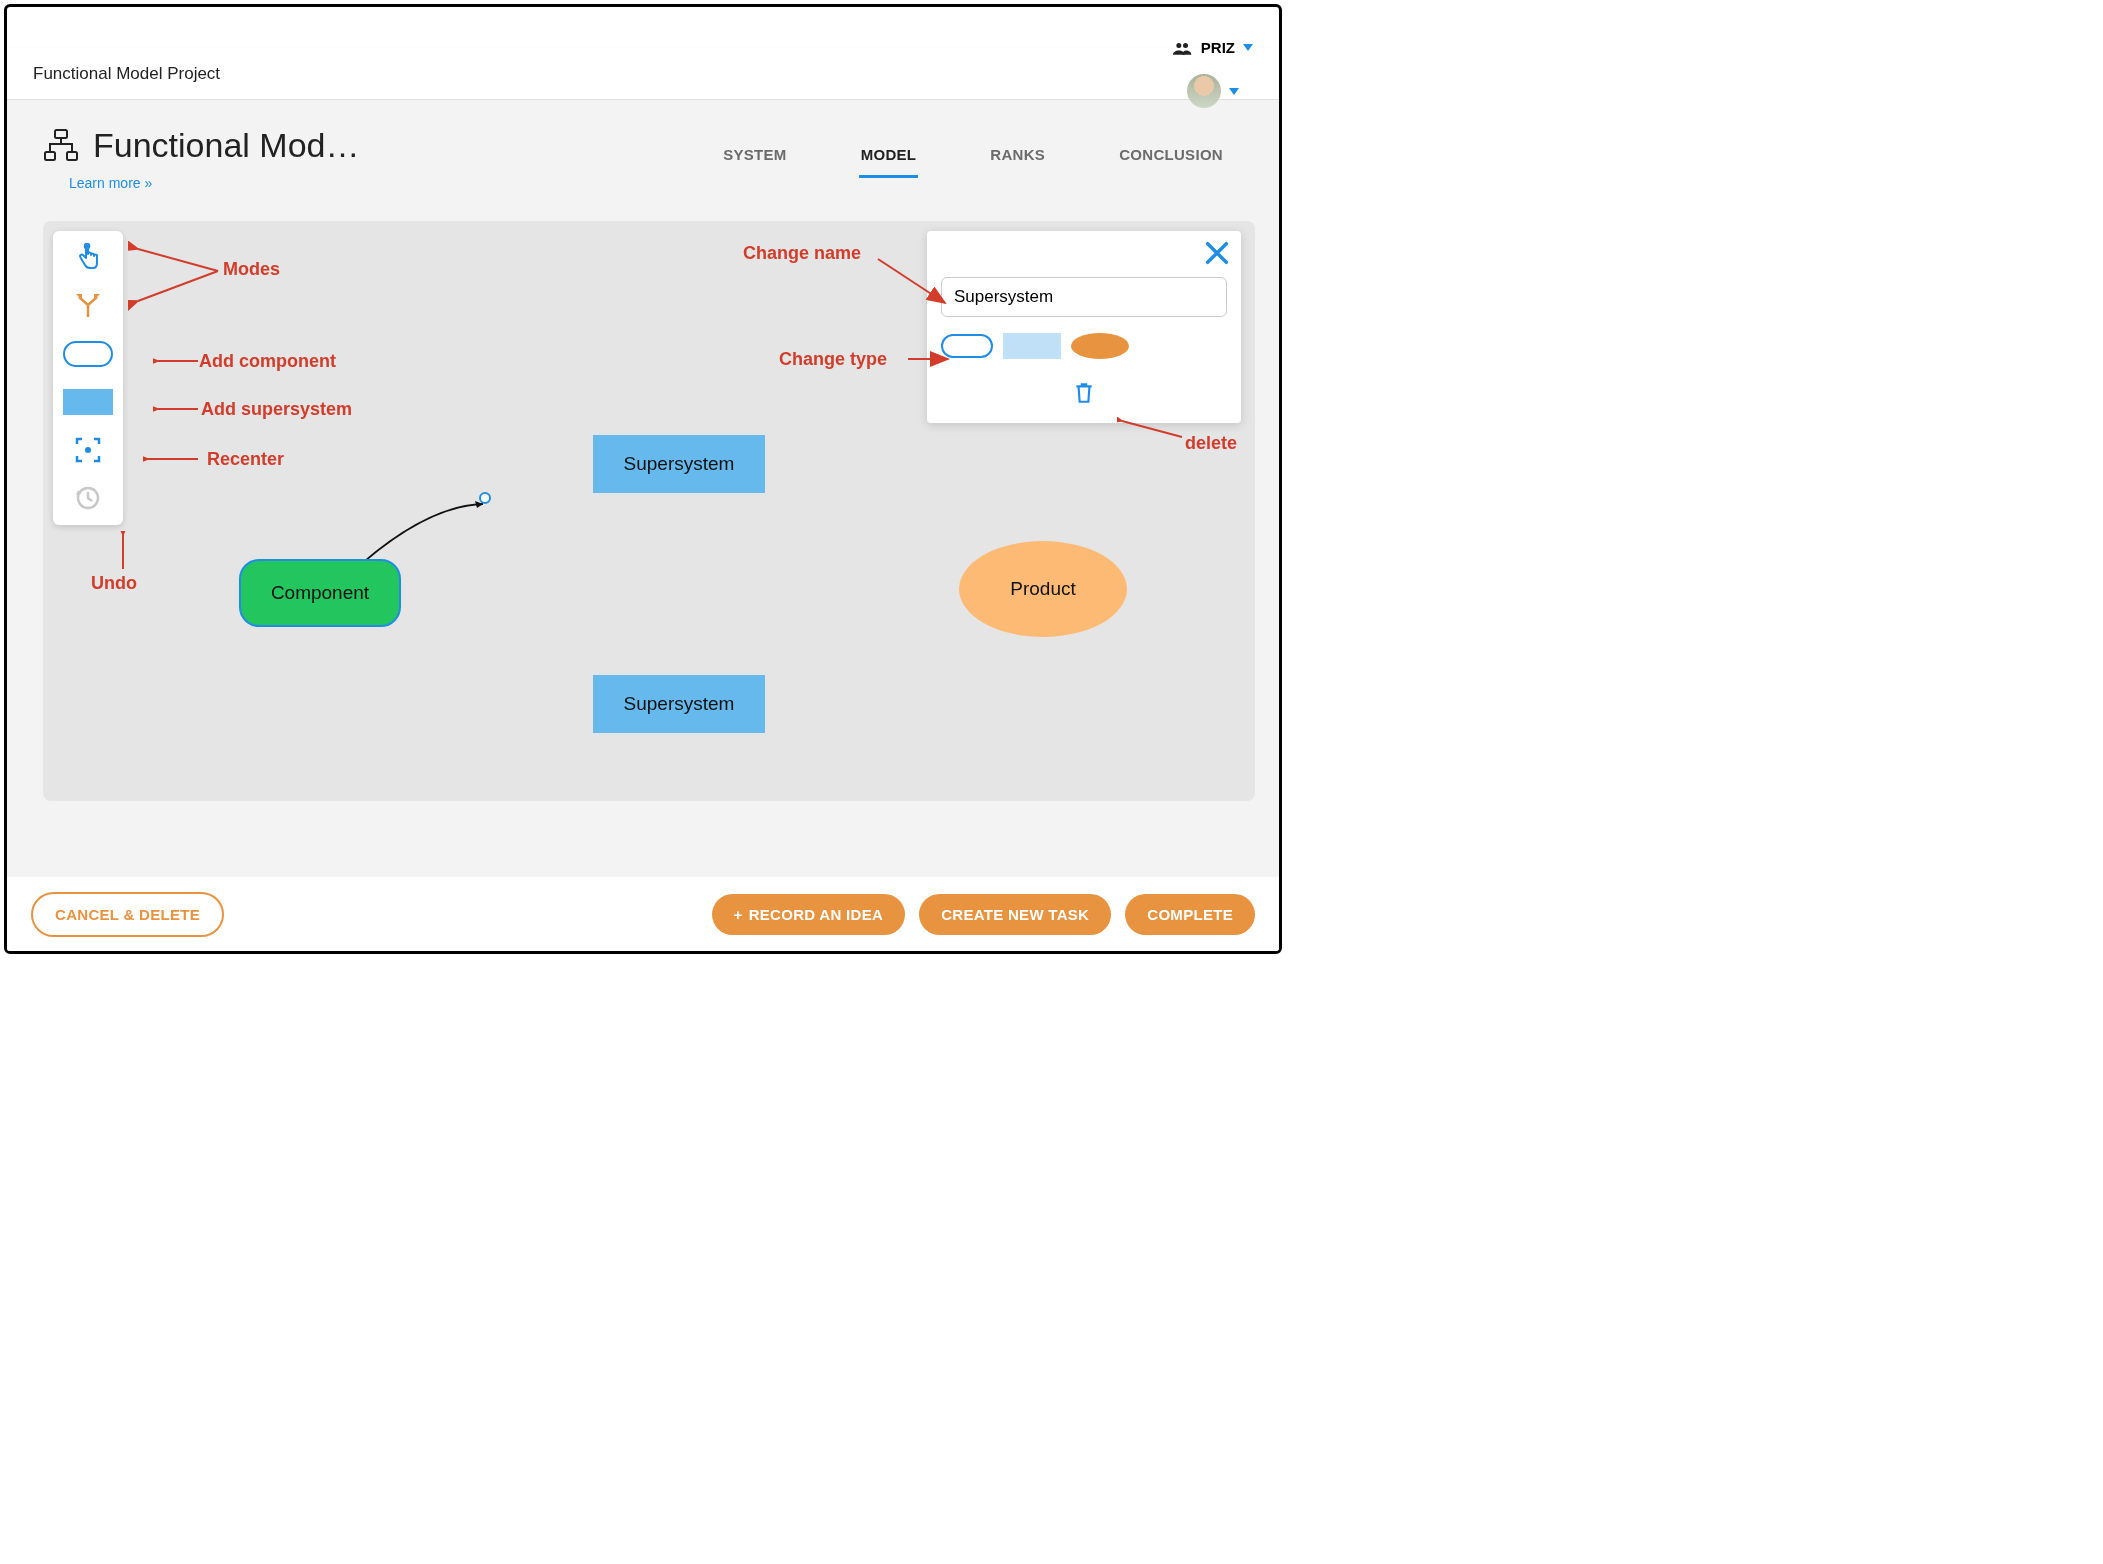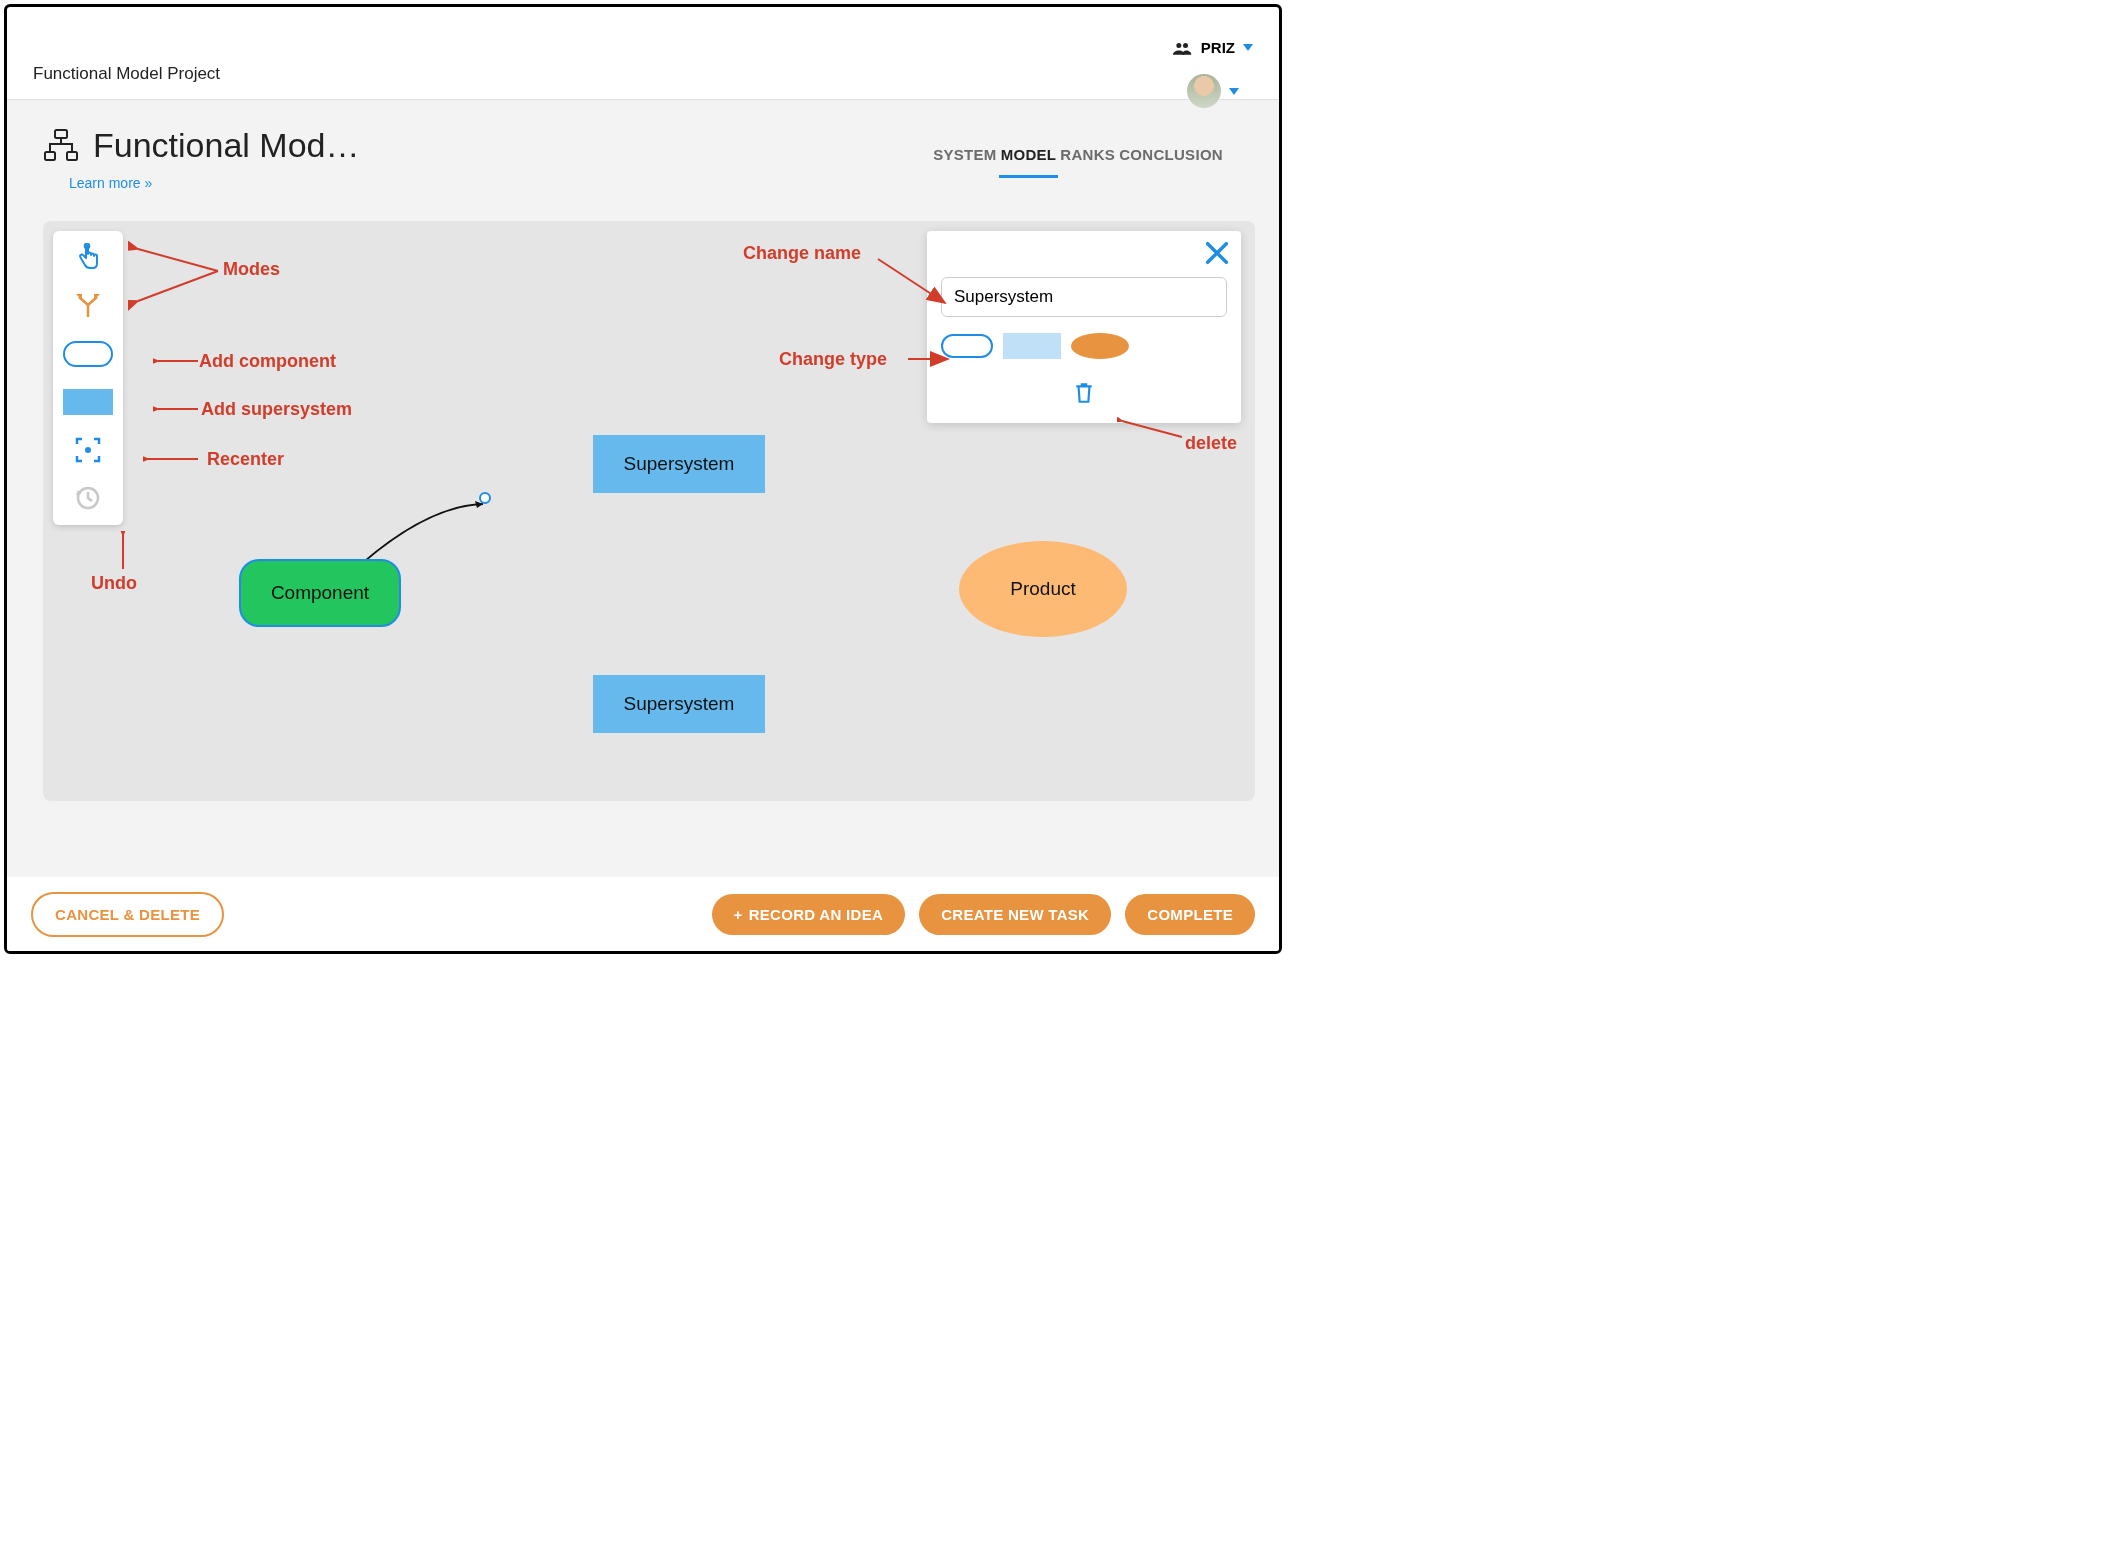--- a/index.html
+++ b/index.html
@@ -12,21 +12,21 @@
   .chev { width: 0; height: 0; border-left: 5px solid transparent; border-right: 5px solid transparent; border-top: 7px solid #1f8de6; display:inline-block; }
   .avatar { width: 34px; height: 34px; border-radius: 50%; background: linear-gradient(#ddd,#bca); display:inline-block; background-image: radial-gradient(circle at 50% 35%, #e9c9a8 0 35%, transparent 36%), linear-gradient(#a9b39a,#cdd7c6); background-color:#bfc9b8; }
 
   .page { padding: 26px 0 0 12px; background: #f3f3f3; height: calc(100% - 52px - 74px); overflow: hidden; }
   .page-head { display:flex; align-items:flex-start; padding: 0 24px; }
   .title-wrap { display:flex; align-items:center; gap:14px; }
   .diagram-icon { width:36px; height:36px; }
   .page-title { font-size: 34px; font-weight: 500; color:#222; white-space: nowrap; overflow:hidden; text-overflow:ellipsis; max-width: 340px; }
   .learn { font-size: 14px; color:#1f8de6; text-decoration:none; display:block; padding: 10px 0 0 26px; }
 
-  .tabs { display:flex; margin-left: auto; padding-right: 30px; align-self: center; }
+  .tabs { display:flex; gap: 70px; margin-left: auto; padding-right: 30px; align-self: center; }
   .tab { font-size: 15px; font-weight: 700; color:#6b6b6b; letter-spacing: .3px; padding: 6px 2px 12px; cursor:pointer; }
   .tab.active { color:#222; border-bottom: 3px solid #1f8de6; }
 
   .canvas-wrap { margin: 30px 24px 0; background:#e5e5e5; border-radius: 8px; height: 580px; position:relative; }
 
   .toolbar { position:absolute; top:10px; left:10px; width:70px; background:#fff; border-radius:6px; box-shadow: 0 2px 6px rgba(0,0,0,.15); padding: 10px 8px; display:flex; flex-direction:column; align-items:center; gap:14px; }
   .tbtn { width:50px; height:34px; display:flex; align-items:center; justify-content:center; cursor:pointer; }
   .pill { width:50px; height:26px; border:2px solid #1f8de6; border-radius: 14px; background:#fff; }
   .rect { width:50px; height:26px; background:#65b9ed; }
 

